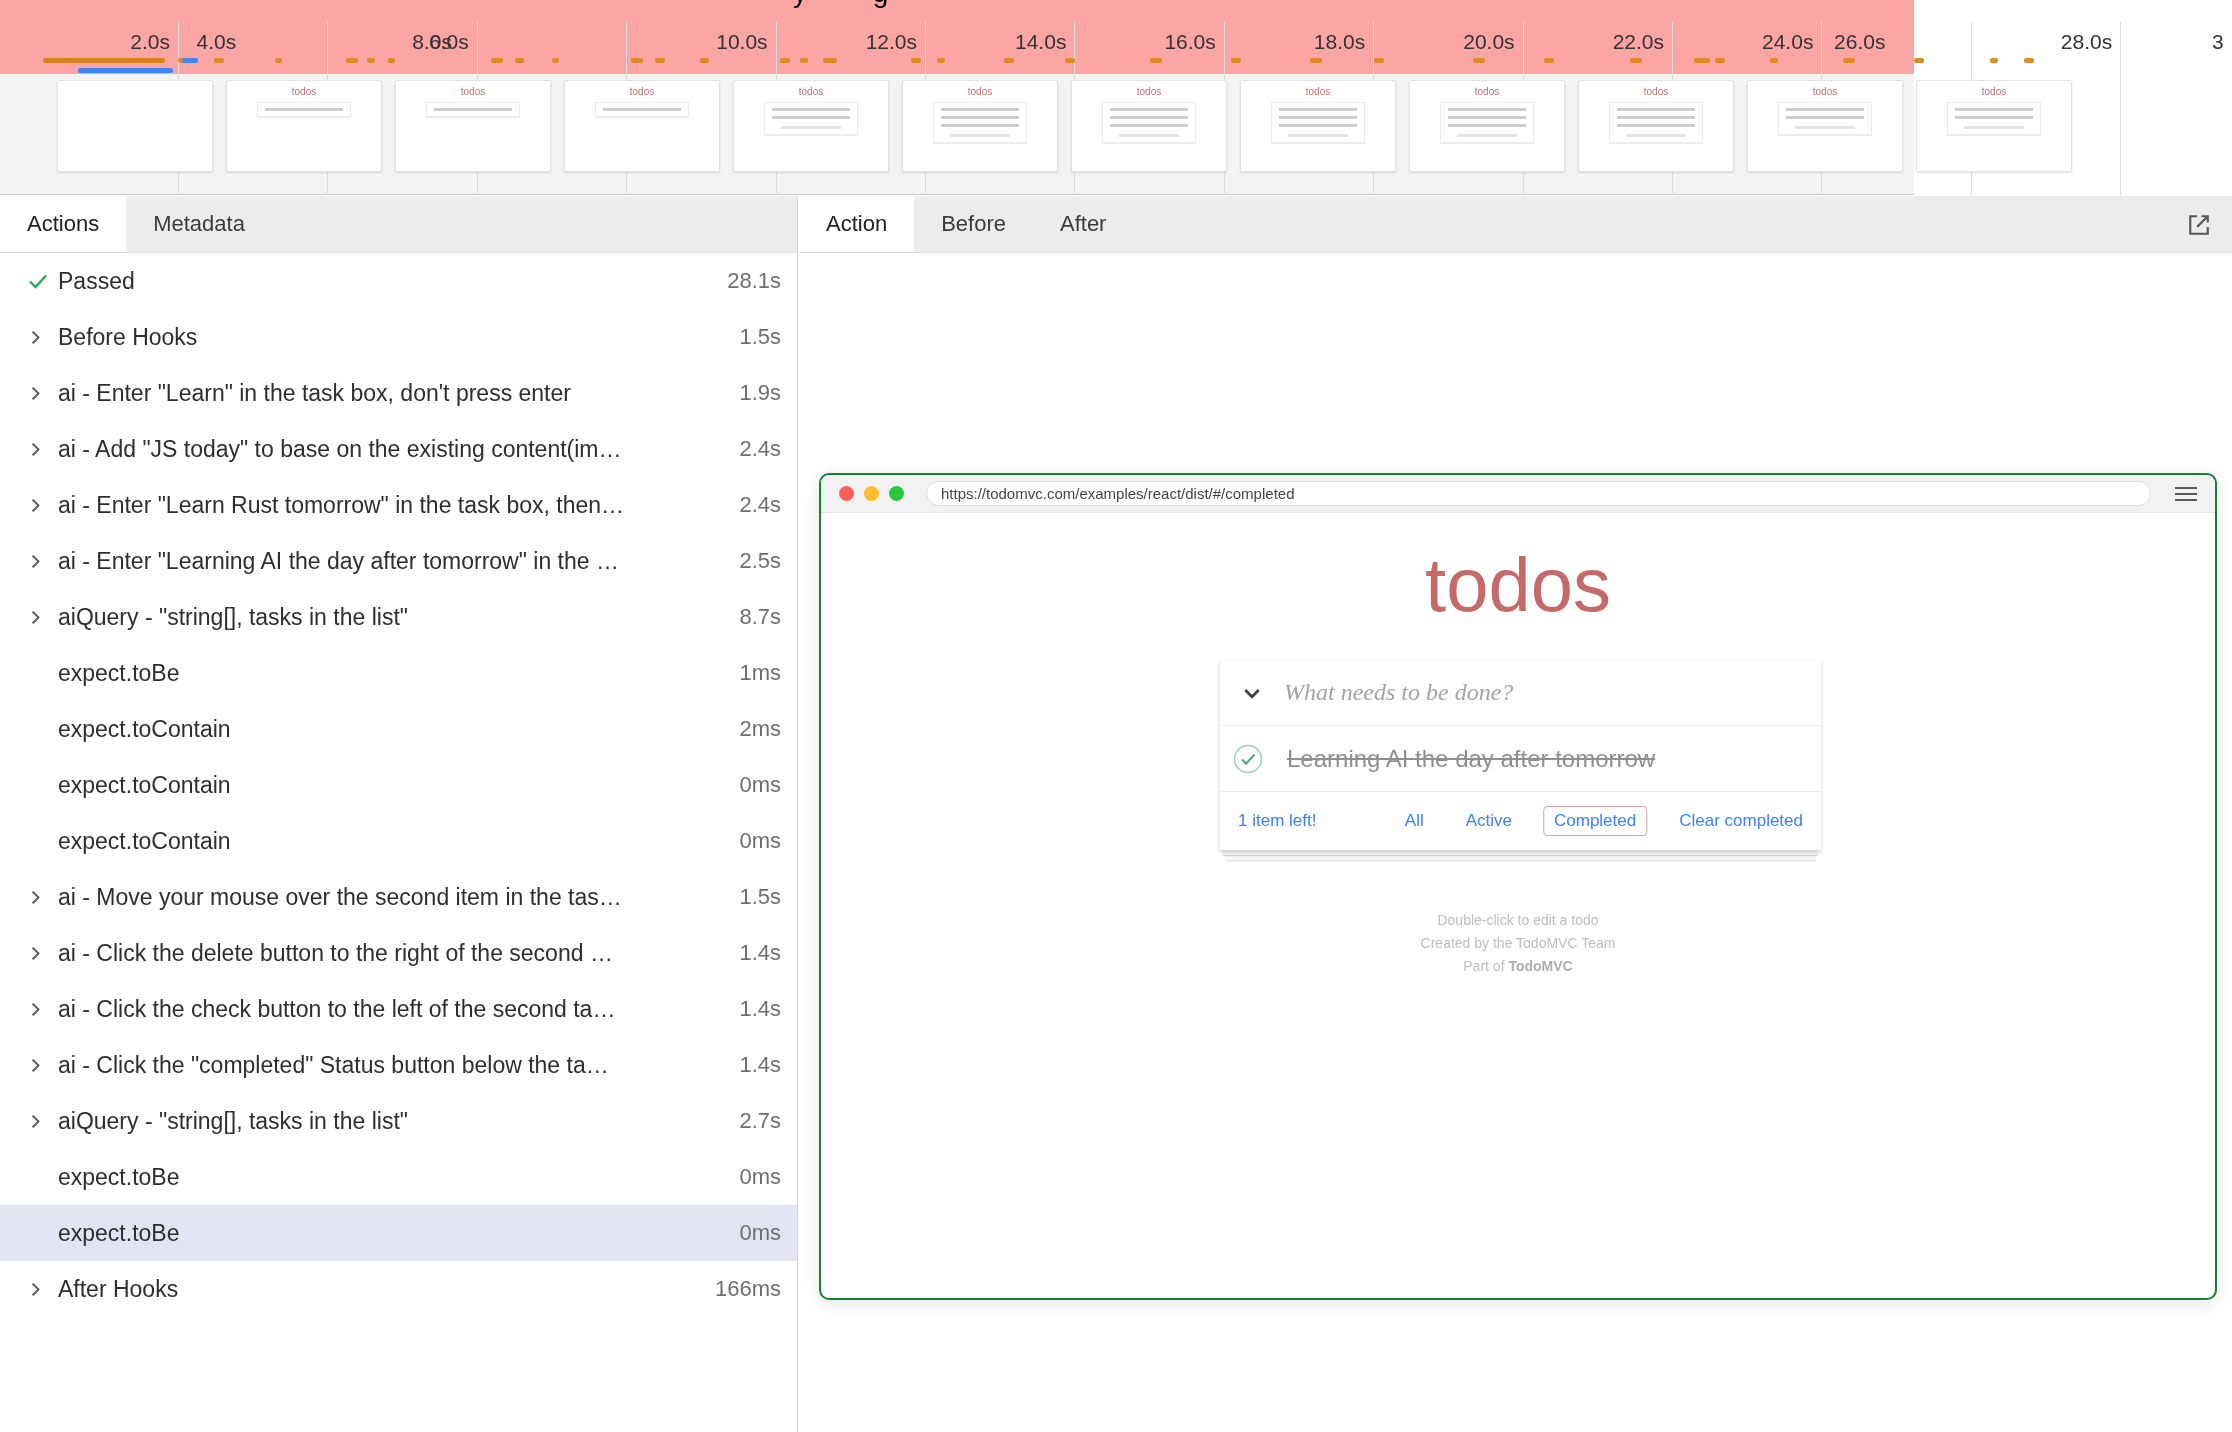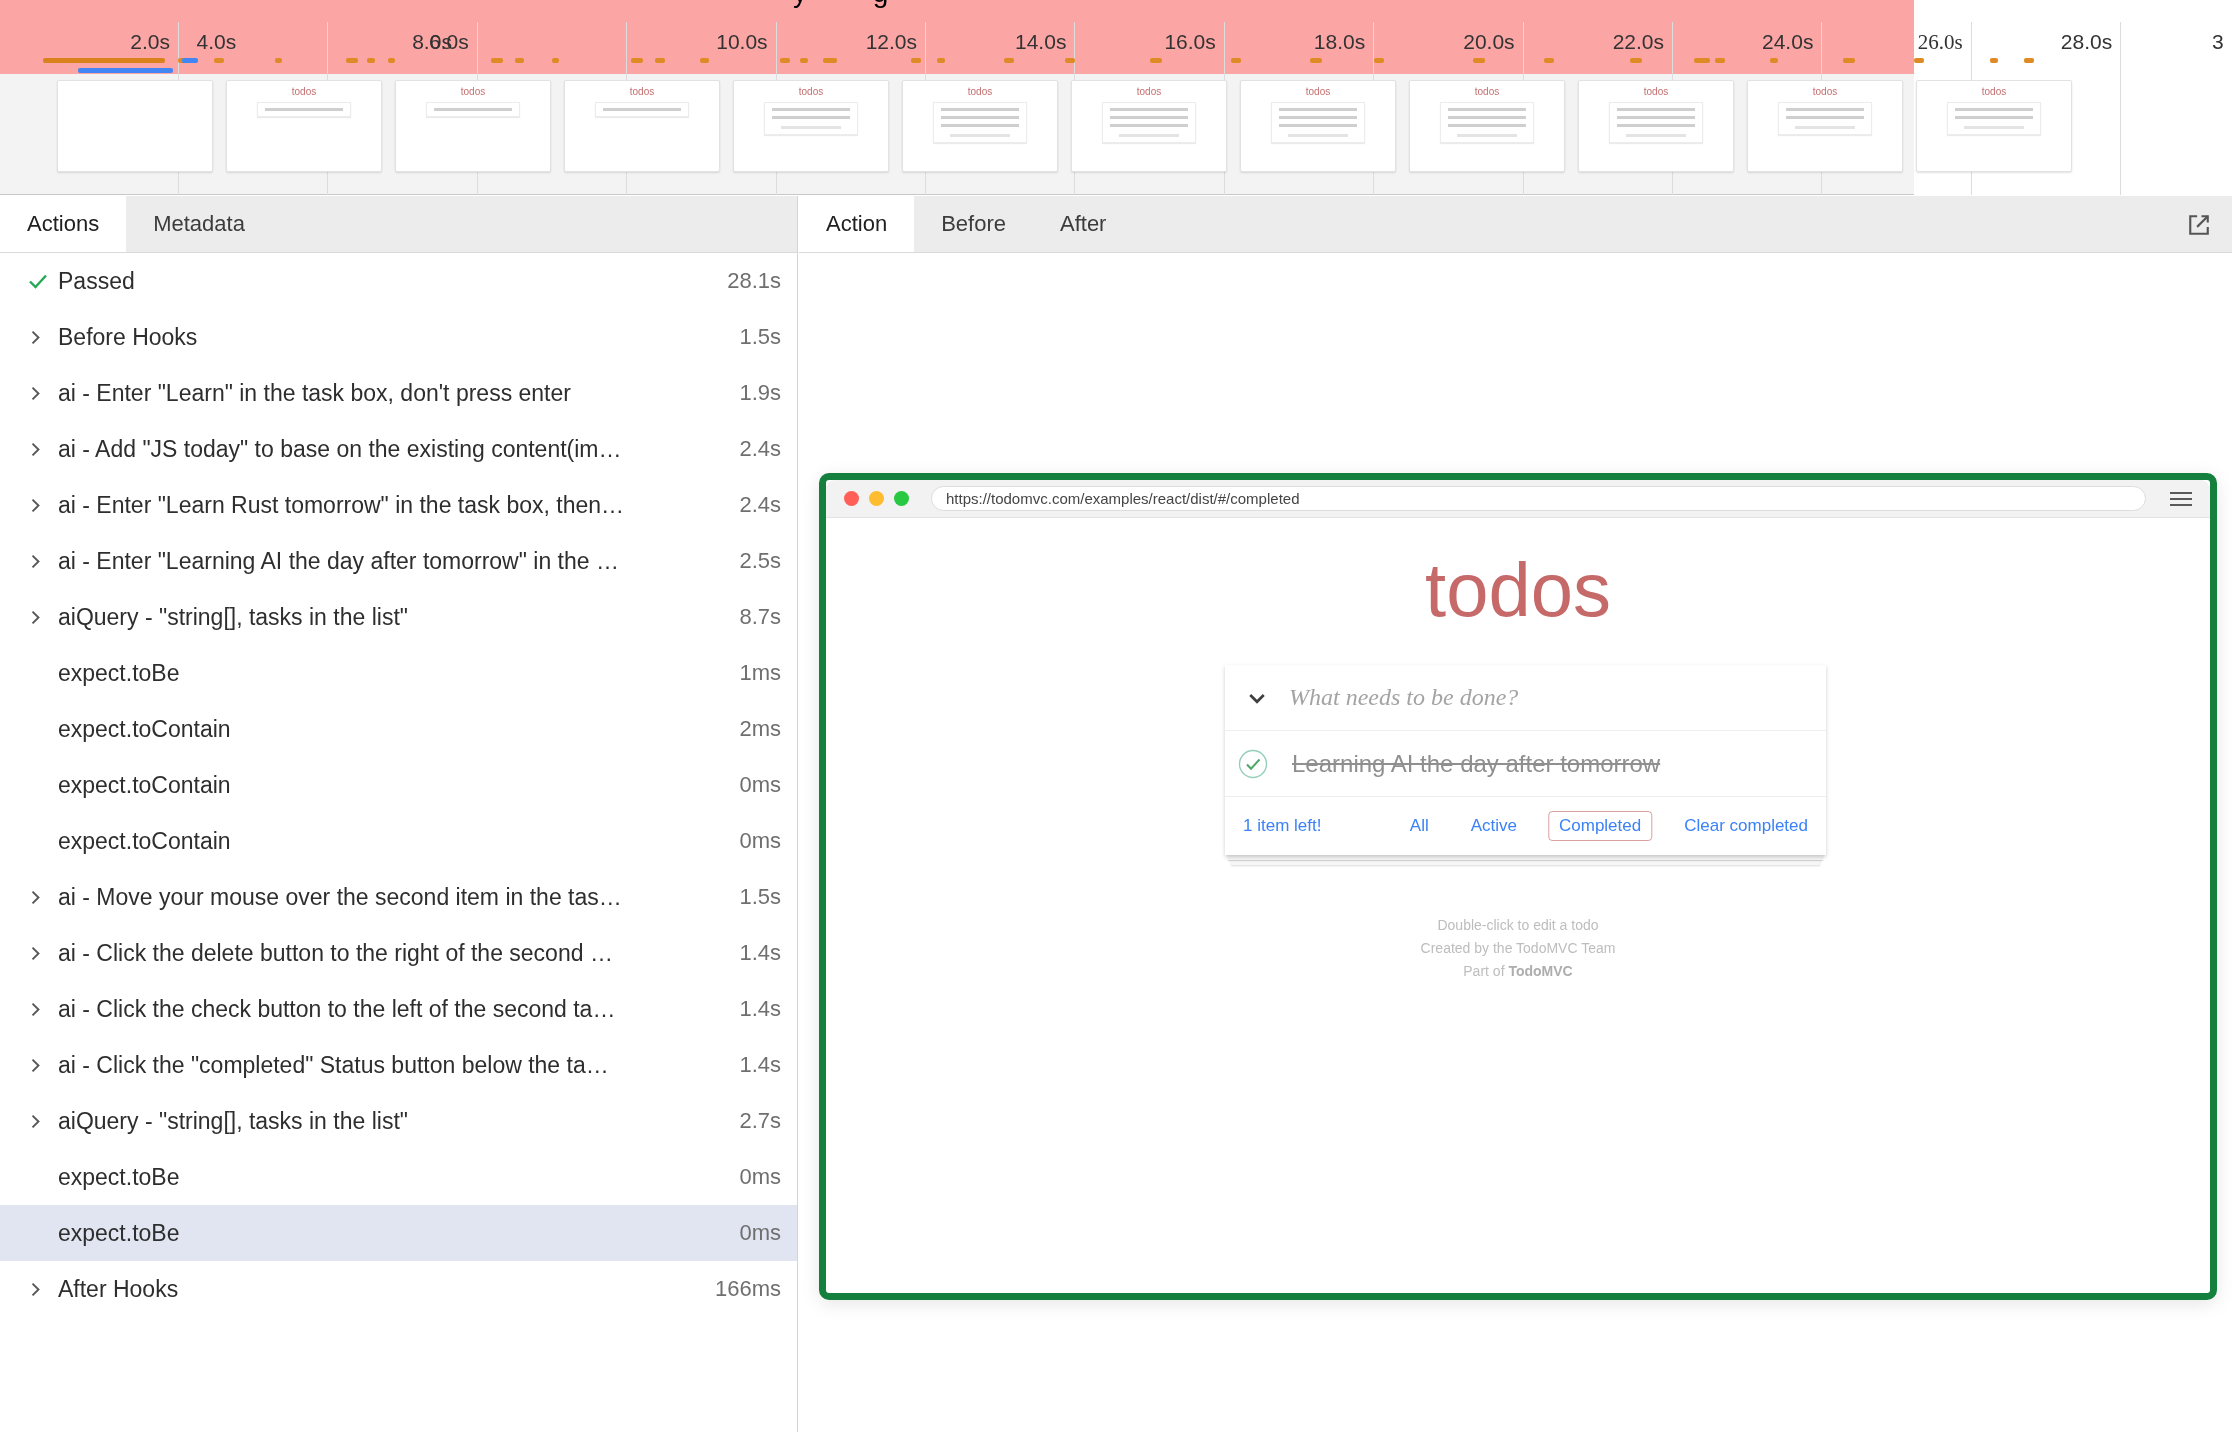--- a/index.html
+++ b/index.html
@@ -40,21 +40,21 @@
   .rows { width:100%; }
   .row { height:56px; display:flex; align-items:center; padding-left:26px; cursor:pointer; }
   .row.selected { background:#e1e5f2; }
   .row .icon { width:32px; flex:none; display:flex; align-items:center; }
   .row .label { flex:1; min-width:0; font-size:23px; color:#2e2e2e; white-space:nowrap; overflow:hidden; text-overflow:ellipsis; }
   .row .dur { flex:none; margin-left:auto; padding:0 16px 0 12px; font-size:22px; color:#6f6f6f; }
 
   
   .snapshot { position:relative; width:100%; height:calc(100% - 57px); background:#fff; }
   .browser { position:absolute; left:20px; top:220px; width:1398px; height:827px; background:#fff;
-             border:7px solid #15803d; border-radius:10px; box-shadow:0 4px 18px rgba(0,0,0,.10); }
+             border:2px solid #15803d; border-radius:10px; box-shadow:0 4px 18px rgba(0,0,0,.10); }
   .chrome { height:38px; background:#f2f2f2; border-bottom:1px solid #e2e2e2; border-radius:9px 9px 0 0;
             display:flex; align-items:center; padding:0 18px; }
   .tl-dot { width:15px; height:15px; border-radius:50%; margin-right:10px; flex:none; cursor:pointer; }
   .urlbar { flex:1; margin-left:12px; margin-right:24px; height:25px; background:#fff; border:1px solid #ddd; border-radius:13px;
             display:flex; align-items:center; padding:0 14px; font-size:15px; color:#454545; white-space:nowrap; overflow:hidden; }
   .hamburger { width:22px; display:flex; flex-direction:column; gap:4px; cursor:pointer; flex:none; }
   .hamburger i { display:block; height:2px; background:#5a5a5a; }
 
   .app { position:relative; height:788px; }
   .app-title { position:absolute; top:30px; width:100%; text-align:center; font-size:76px; font-weight:200;
@@ -103,21 +103,21 @@
       <div class="time-label" style="left: 1009.8px; width: 206px; text-align: right;">16.0s</div>
       <div class="gridline" style="left: 1373.2px;"></div>
       <div class="time-label" style="left: 1159.2px; width: 206px; text-align: right;">18.0s</div>
       <div class="gridline" style="left: 1522.6px;"></div>
       <div class="time-label" style="left: 1308.6px; width: 206px; text-align: right;">20.0s</div>
       <div class="gridline" style="left: 1672px;"></div>
       <div class="time-label" style="left: 1458px; width: 206px; text-align: right;">22.0s</div>
       <div class="gridline" style="left: 1821.4px;"></div>
       <div class="time-label" style="left: 1607.4px; width: 206px; text-align: right;">24.0s</div>
       <div class="gridline" style="left: 1970.8px;"></div>
-      <div class="time-label" style="left: 1756.8px; width: 206px; text-align: right; font-family: Liberation Serif, serif;">26.0s</div>
+      <div class="time-label" style="left: 1756.8px; width: 206px; text-align: center;">26.0s</div>
       <div class="gridline" style="left: 2120.2px;"></div>
       <div class="time-label" style="left: 1906.2px; width: 206px; text-align: right;">28.0s</div>
       <div class="time-label" style="left: 2212px;">3</div>
     </div>
   <div id="marks-layer">
       <div class="mark" style="left: 178px; width: 14px; top: 58px;"></div>
       <div class="mark" style="left: 214px; width: 10px; top: 58px;"></div>
       <div class="mark" style="left: 275px; width: 7px; top: 58px;"></div>
       <div class="mark" style="left: 346px; width: 12px; top: 58px;"></div>
       <div class="mark" style="left: 367px; width: 8px; top: 58px;"></div>

